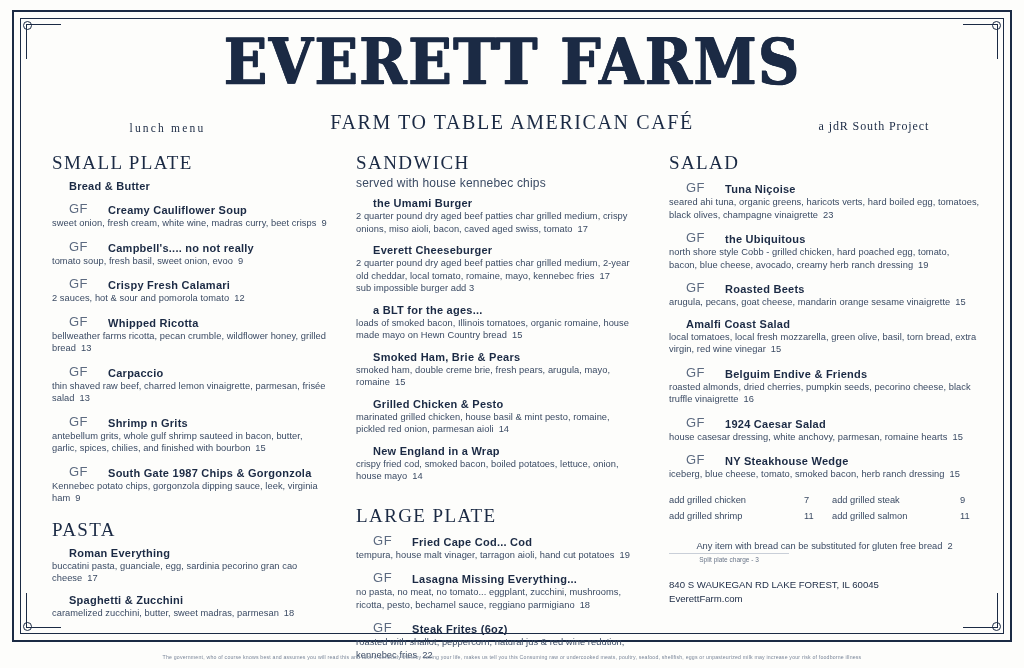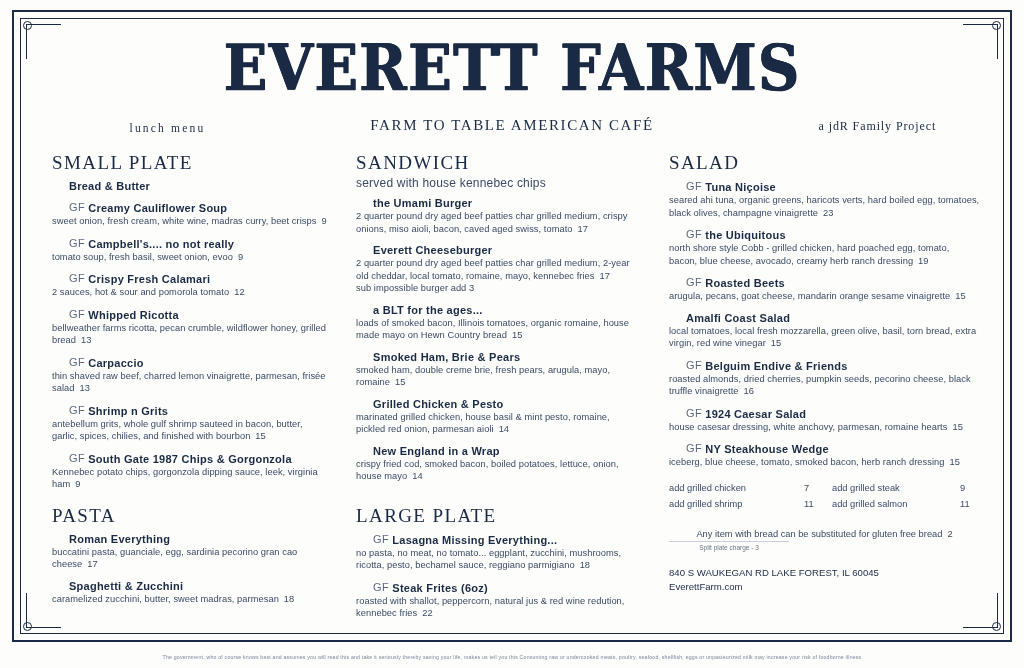--- a/index.html
+++ b/index.html
@@ -86,21 +86,21 @@
     -webkit-text-stroke: 0.6px #1b2a44;
     text-shadow:
       0 0 0 #1b2a44,
       1px 0 0 #1b2a44;
     transform: scaleY(1.12);
     transform-origin: center top;
   }
   .logo-sub {
     margin-top: 22px;
     font-family: "Liberation Serif", serif;
-    font-size: 15px;
+    font-size: 20px;
     letter-spacing: 1.6px;
     color: #1b2a44;
     white-space: nowrap;
   }
 
   
   .columns {
     position: absolute;
     left: 52px; right: 44px; top: 152px; bottom: 52px;
     display: flex;
@@ -128,25 +128,25 @@
   .item { margin-bottom: 9px; }
   .item-name {
     font-size: 11px;
     font-weight: bold;
     color: #1b2a44;
     letter-spacing: 0.25px;
     margin-bottom: 1px;
     padding-left: 17px;
   }
   .gf {
-    font-size: 11px;
+    font-size: 13px;
     font-weight: normal;
     letter-spacing: 0.5px;
     color: #5c6a80;
-    margin-right: 3px;
+    margin-right: 20px;
     vertical-align: 1px;
   }
   .item-desc {
     font-size: 9.3px;
     line-height: 12.5px;
     color: #3a4a63;
     letter-spacing: 0.05px;
   }
   .price { margin-left: 5px; color: #3a4a63; }
 
@@ -200,21 +200,21 @@
   <div class="corner tr"></div>
   <div class="corner bl"></div>
   <div class="corner br"></div>
 
   <div class="header">
     <div class="header-side left">lunch menu</div>
     <div class="logo-block">
       <div class="logo-title">EVERETT FARMS</div>
       <div class="logo-sub">FARM TO TABLE AMERICAN CAFÉ</div>
     </div>
-    <div class="header-side right">a jdR Family Project</div>
+    <div class="header-side right">a jdR South Project</div>
   </div>
 
   <div class="columns">
 
     <div class="col col-1">
       <h2 class="section-title">SMALL PLATE</h2>
 
       <div class="item">
         <div class="item-name"><span>Bread &amp; Butter</span></div>
       </div>
@@ -282,20 +282,24 @@
       <div class="item">
         <div class="item-name"><span>Grilled Chicken &amp; Pesto</span></div>
         <div class="item-desc"><span>marinated grilled chicken, house basil &amp; mint pesto, romaine, pickled red onion, parmesan aioli</span><span class="price">14</span></div>
       </div>
       <div class="item">
         <div class="item-name"><span>New England in a Wrap</span></div>
         <div class="item-desc"><span>crispy fried cod, smoked bacon, boiled potatoes, lettuce, onion, house mayo</span><span class="price">14</span></div>
       </div>
 
       <h2 class="section-title" style="margin-top:22px;">LARGE PLATE</h2>
+      <div class="item">
+        <div class="item-name"><span class="gf">GF</span><span>Fried Cape Cod... Cod</span></div>
+        <div class="item-desc"><span>tempura, house malt vinager, tarragon aioli, hand cut potatoes</span><span class="price">19</span></div>
+      </div>
       <div class="item">
         <div class="item-name"><span class="gf">GF</span><span>Lasagna Missing Everything...</span></div>
         <div class="item-desc"><span>no pasta, no meat, no tomato... eggplant, zucchini, mushrooms, ricotta, pesto, bechamel sauce, reggiano parmigiano</span><span class="price">18</span></div>
       </div>
       <div class="item">
         <div class="item-name"><span class="gf">GF</span><span>Steak Frites (6oz)</span></div>
         <div class="item-desc"><span>roasted with shallot, peppercorn, natural jus &amp; red wine redution, kennebec fries</span><span class="price">22</span></div>
       </div>
     </div>
 

